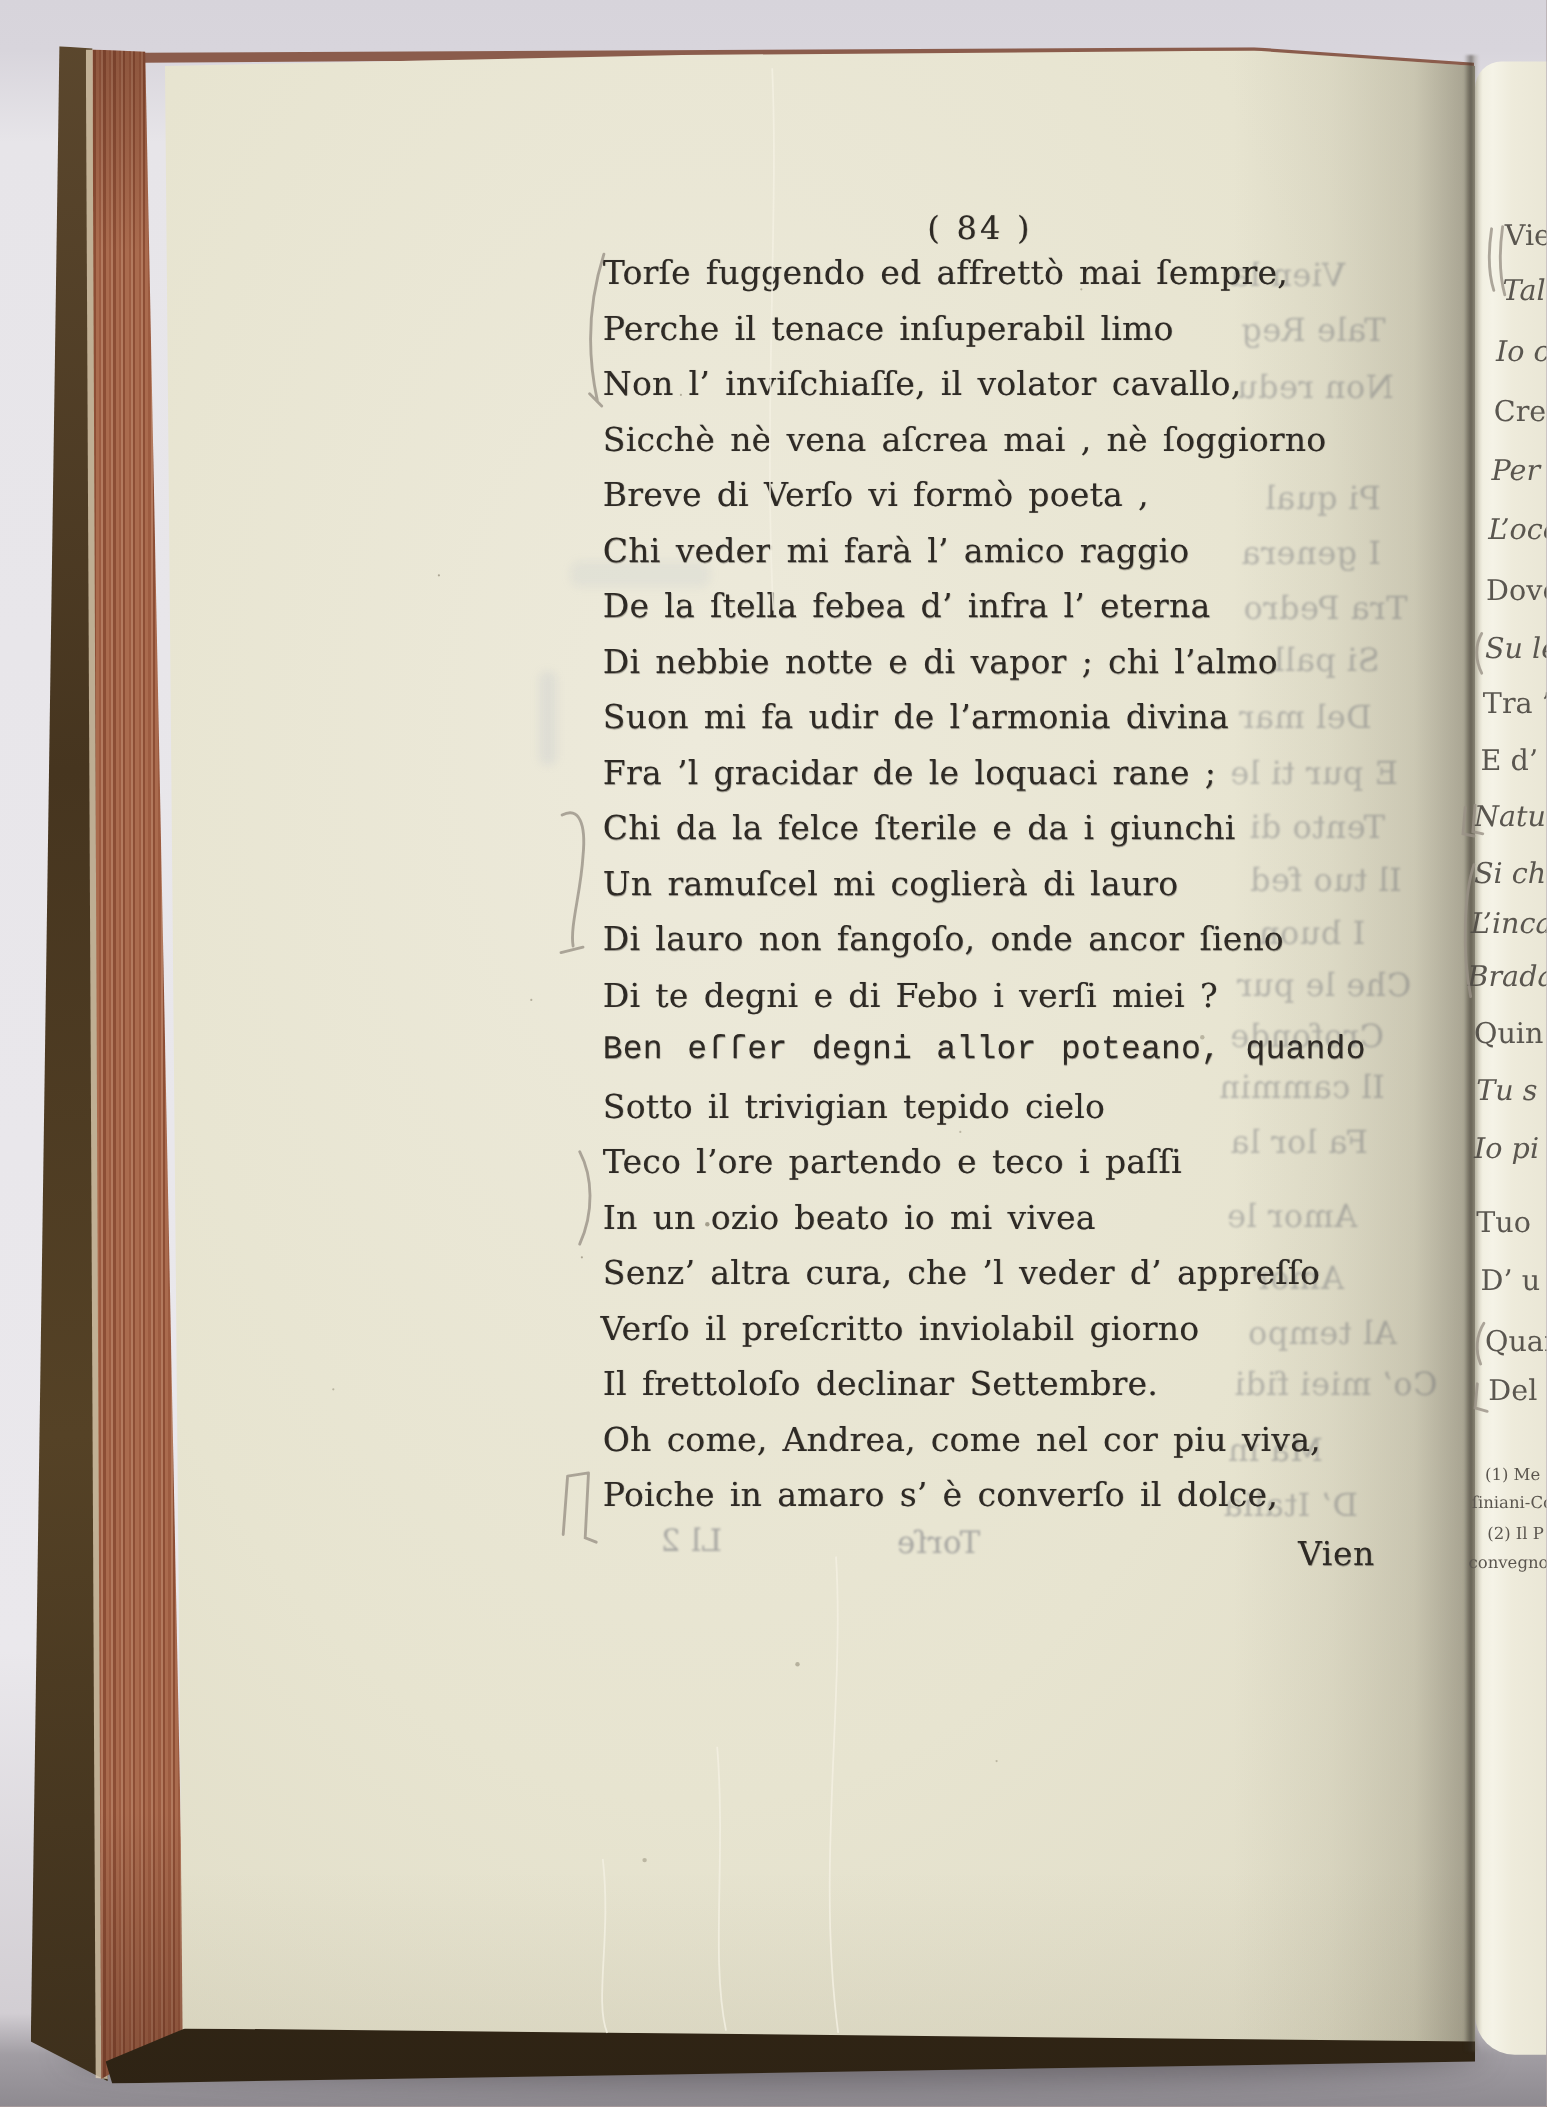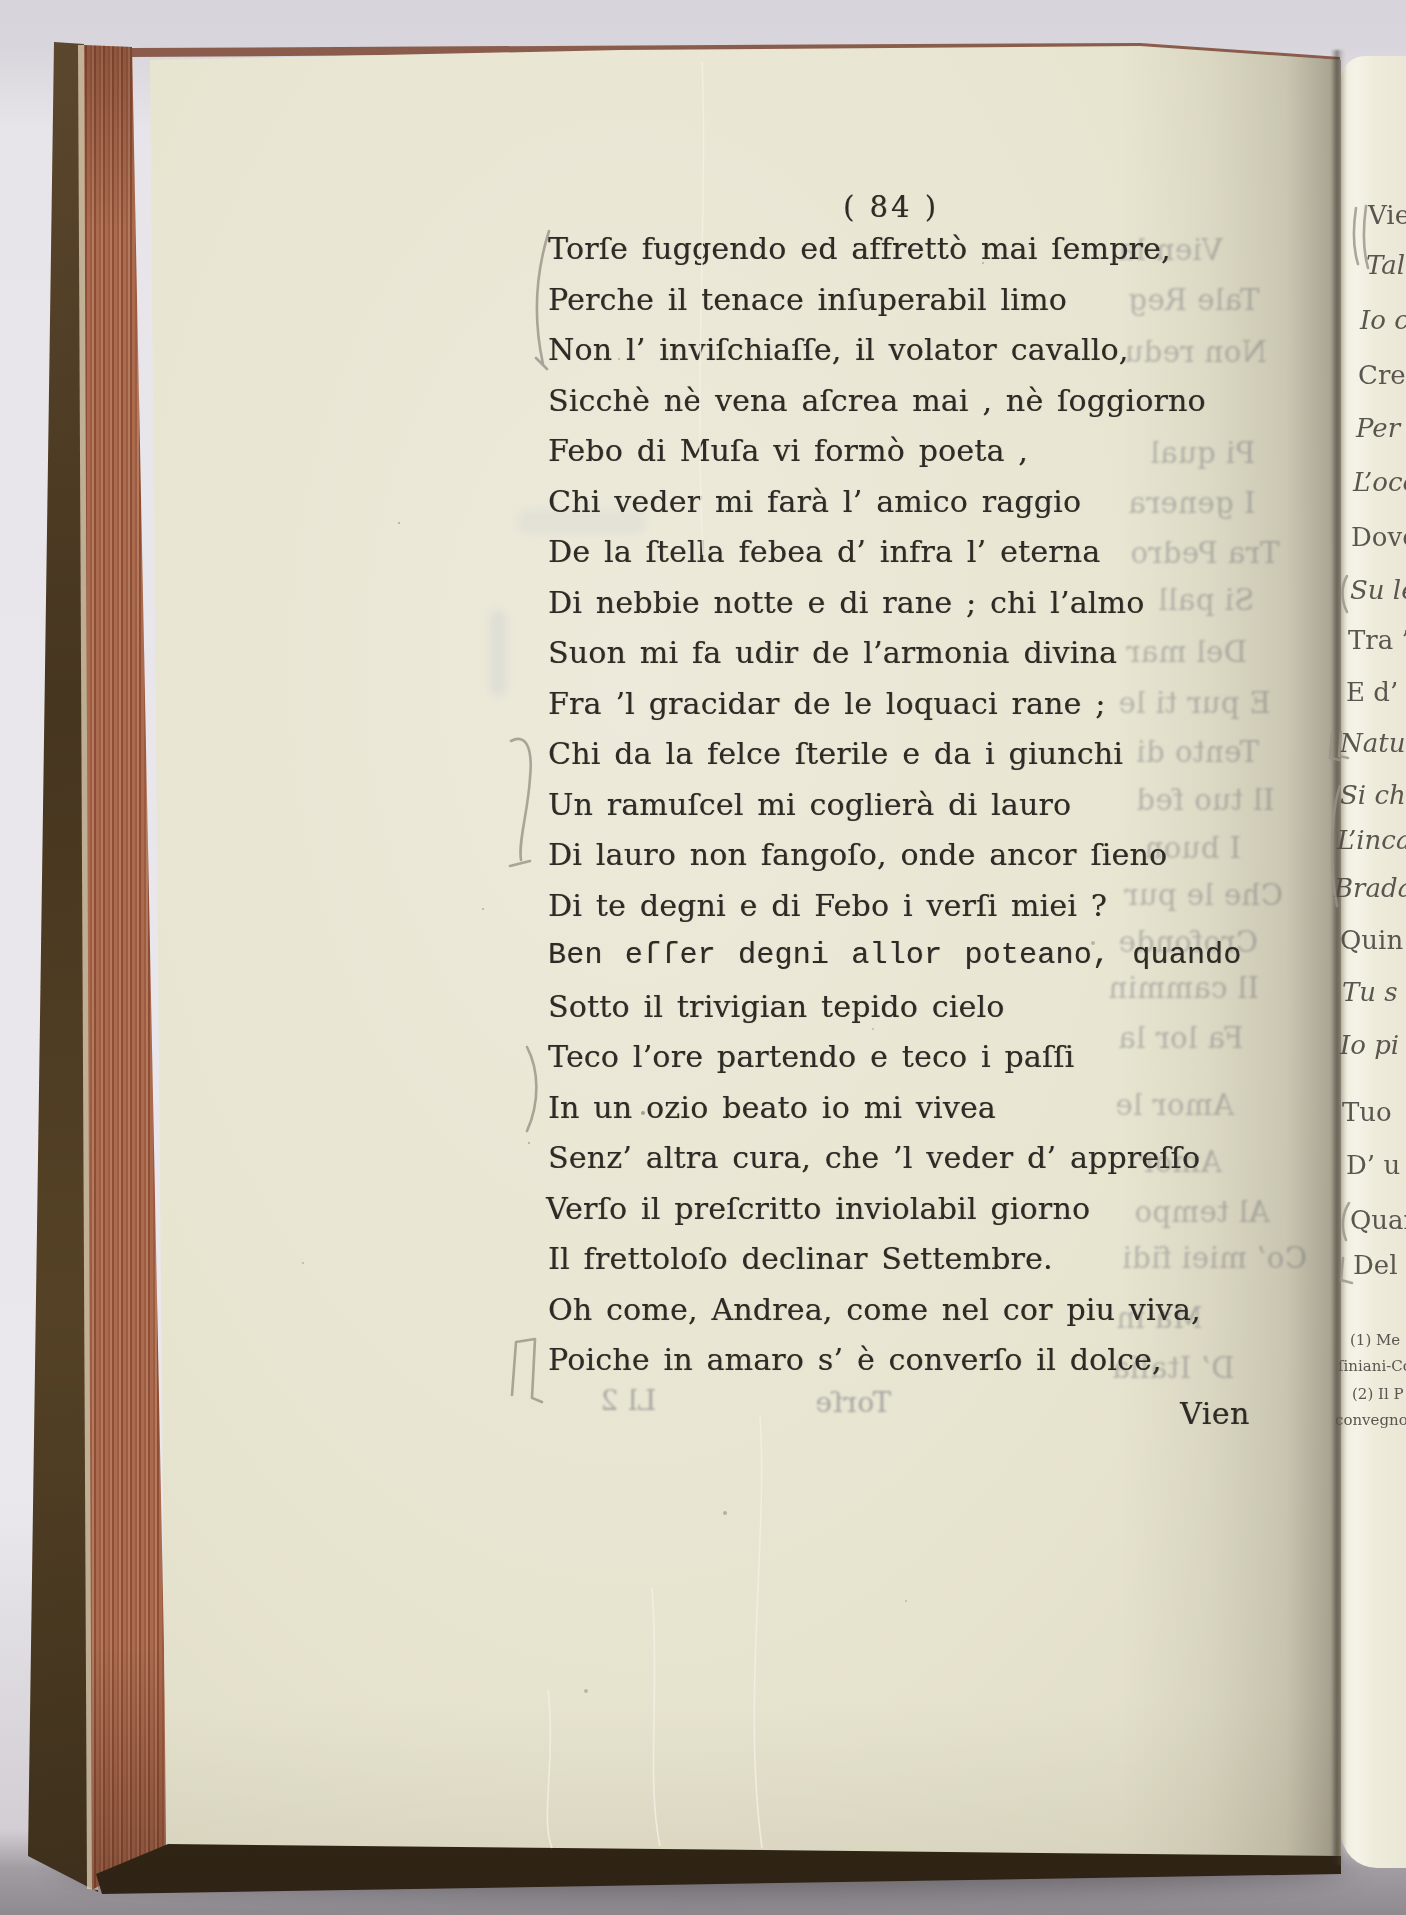--- a/index.html
+++ b/index.html
@@ -110,24 +110,24 @@
       <div class="ghost bottom" style="position: absolute; left: 600px; top: 1384px;">Ll 2</div>
       <div class="ghost bottom" style="position: absolute; left: 815px; top: 1386px;">Torſe</div>
     </div>
 
   <div class="ink page-number">( 84 )</div>
   <div id="poem-layer" style="left:0;top:0;width:1406px;height:1915px;">
       <div class="ink poem-line" style="position: absolute; left: 548px; top: 231px;">Torſe fuggendo ed affrettò mai ſempre,</div>
       <div class="ink poem-line" style="position: absolute; left: 548px; top: 281.5px;">Perche il tenace inſuperabil limo</div>
       <div class="ink poem-line" style="position: absolute; left: 548px; top: 332px;">Non l’ inviſchiaſſe, il volator cavallo,</div>
       <div class="ink poem-line" style="position: absolute; left: 548px; top: 382.5px;">Sicchè nè vena aſcrea mai , nè ſoggiorno</div>
-      <div class="ink poem-line" style="position: absolute; left: 548px; top: 433px;">Febo di Muſa vi formò poeta ,</div>
+      <div class="ink poem-line" style="position: absolute; left: 548px; top: 433px;">Breve di Verſo vi formò poeta ,</div>
       <div class="ink poem-line" style="position: absolute; left: 548px; top: 483.5px;">Chi veder mi farà l’ amico raggio</div>
       <div class="ink poem-line" style="position: absolute; left: 548px; top: 534px;">De la ſtella febea d’ infra l’ eterna</div>
-      <div class="ink poem-line" style="position: absolute; left: 548px; top: 584.5px;">Di nebbie notte e di rane ; chi l’almo</div>
+      <div class="ink poem-line" style="position: absolute; left: 548px; top: 584.5px;">Di nebbie notte e di vapor ; chi l’almo</div>
       <div class="ink poem-line" style="position: absolute; left: 548px; top: 635px; text-align: center;">Suon mi fa udir de l’armonia divina</div>
       <div class="ink poem-line" style="position: absolute; left: 548px; top: 685.5px;">Fra ’l gracidar de le loquaci rane ;</div>
       <div class="ink poem-line" style="position: absolute; left: 548px; top: 736px;">Chi da la felce ſterile e da i giunchi</div>
       <div class="ink poem-line" style="position: absolute; left: 548px; top: 786.5px;">Un ramuſcel mi coglierà di lauro</div>
       <div class="ink poem-line" style="position: absolute; left: 548px; top: 837px;">Di lauro non fangoſo, onde ancor ſieno</div>
       <div class="ink poem-line" style="position: absolute; left: 548px; top: 887.5px;">Di te degni e di Febo i verſi miei ?</div>
       <div class="ink poem-line" style="position: absolute; left: 548px; top: 938px; font-family: Liberation Mono, monospace;">Ben eſſer degni allor poteano, quando</div>
       <div class="ink poem-line" style="position: absolute; left: 548px; top: 988.5px;">Sotto il trivigian tepido cielo</div>
       <div class="ink poem-line" style="position: absolute; left: 548px; top: 1039px;">Teco l’ore partendo e teco i paſſi</div>
       <div class="ink poem-line" style="position: absolute; left: 548px; top: 1089.5px;">In un ozio beato io mi vivea</div>

